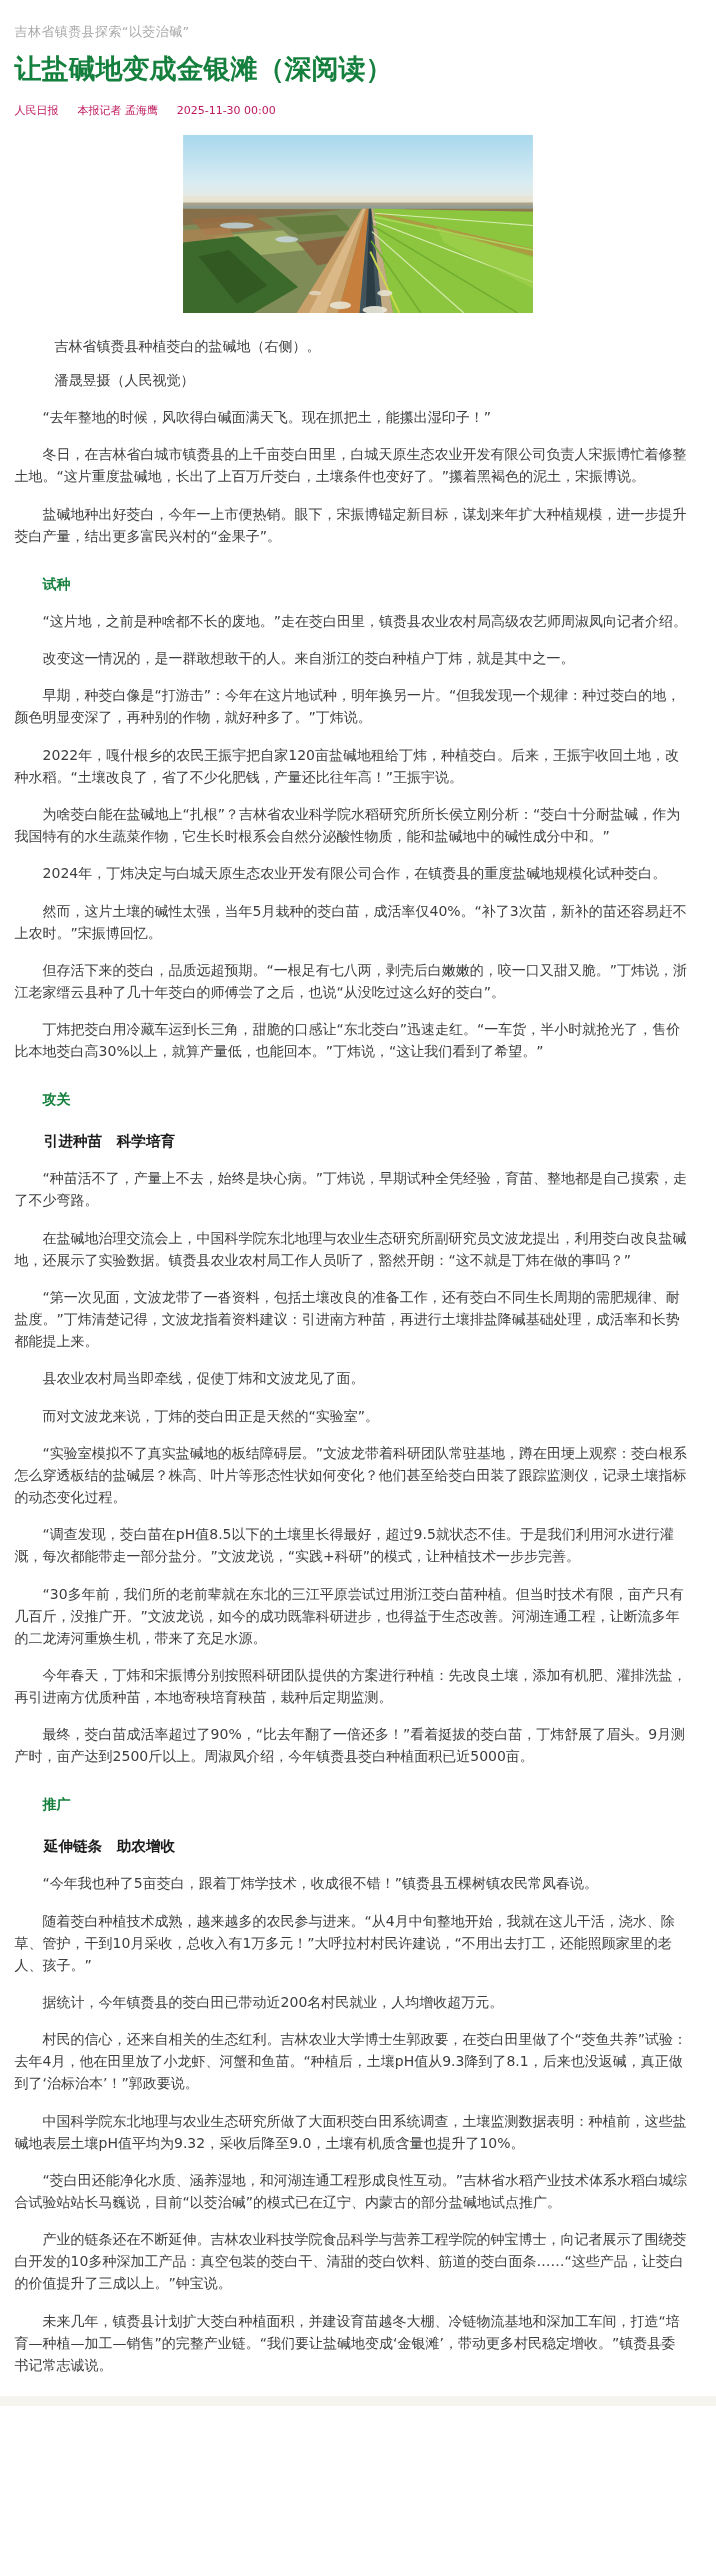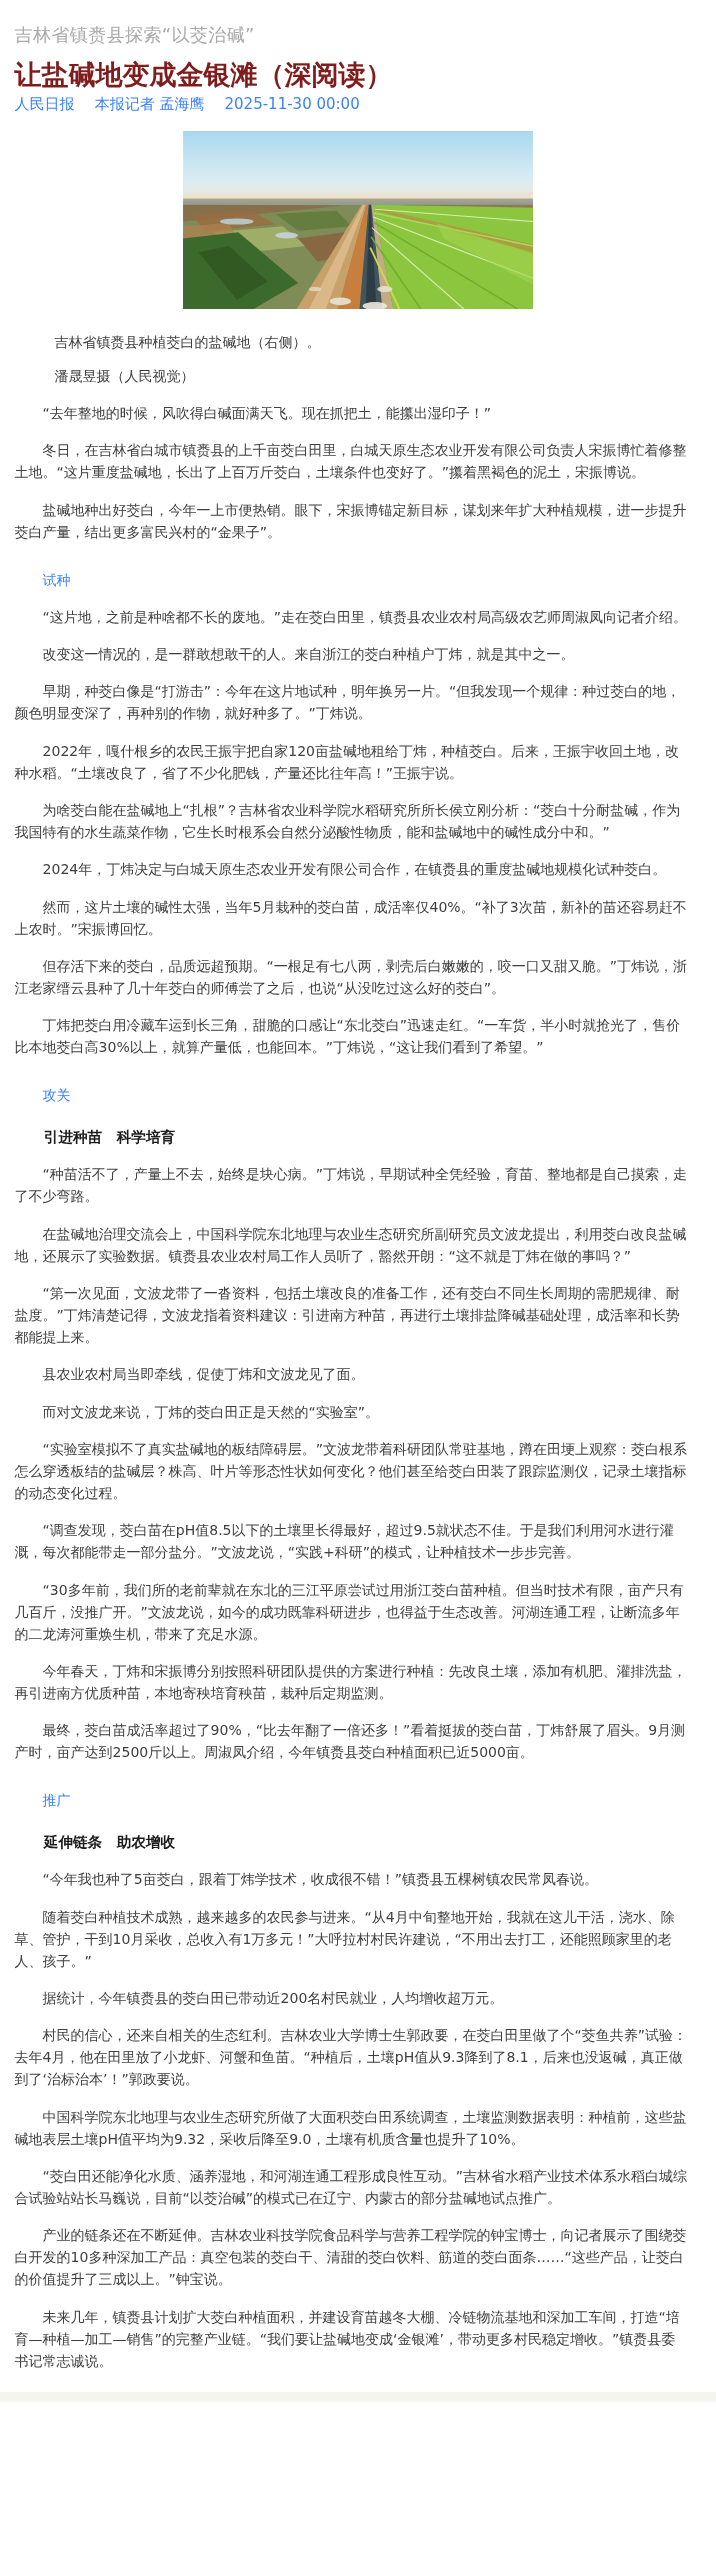--- a/index.html
+++ b/index.html
@@ -1,27 +1,27 @@
 <!DOCTYPE html>
 <html style="font-size:12.3px"><head>
 <meta charset="utf-8">
 <style>
   html,body{margin:0;padding:0;background:#ffffff;}
   body{width:716px;font-family:"DejaVu Sans","Liberation Sans",sans-serif;}
   .page{width:716px;min-height:2565px;background:#fff;}
-  .kicker{padding:23px 28px 0 14.6px;font-size:18px;color:#a9a9a9;letter-spacing:0.4px;}
-  .title{margin:10.7px 0 0;padding:0 28px 0 14.6px;font-size:27px;line-height:1.25;font-weight:700;color:#7f1d1d;}
-  .byline{margin-top:4px;padding:0 28px 0 14.6px;font-size:15px;color:#3b82f6;}
+  .kicker{padding:23px 28px 0 14.6px;font-size:13px;color:#a9a9a9;letter-spacing:0.4px;}
+  .title{margin:10.7px 0 0;padding:0 28px 0 14.6px;font-size:27px;line-height:1.25;font-weight:700;color:#15803d;}
+  .byline{margin-top:18px;padding:0 28px 0 14.6px;font-size:11px;color:#be185d;}
   .byline span{margin-right:15.3px;}
   .photo-wrap{margin:17px auto 0;width:350px;}
   .photo-wrap svg{display:block;}
   article{padding:9.2px 28px 0 14.6px;font-size:14px;line-height:22px;color:#3e3e3e;}
   article p.p{margin:15.3px 0;text-indent:2em;}
   article p.caption{margin:12px;text-indent:2em;color:#3e3e3e;}
-  article h2.section{margin:26px 0 9.2px;font-size:14px;color:#3b82f6;text-indent:2em;font-weight:400;}
+  article h2.section{margin:26px 0 9.2px;font-size:14px;color:#15803d;text-indent:2em;font-weight:700;}
   article h3.subhead{margin:20px 0 9.2px;font-size:14.6px;color:#1c1c1c;text-indent:2em;font-weight:700;}
   .bottom-strip{height:10.7px;background:#f6f4ee;margin-top:20px;}
 </style>
 </head>
 <body>
 
 <div class="page">
 
   <div class="kicker">吉林省镇赉县探索“以茭治碱”</div>
 

